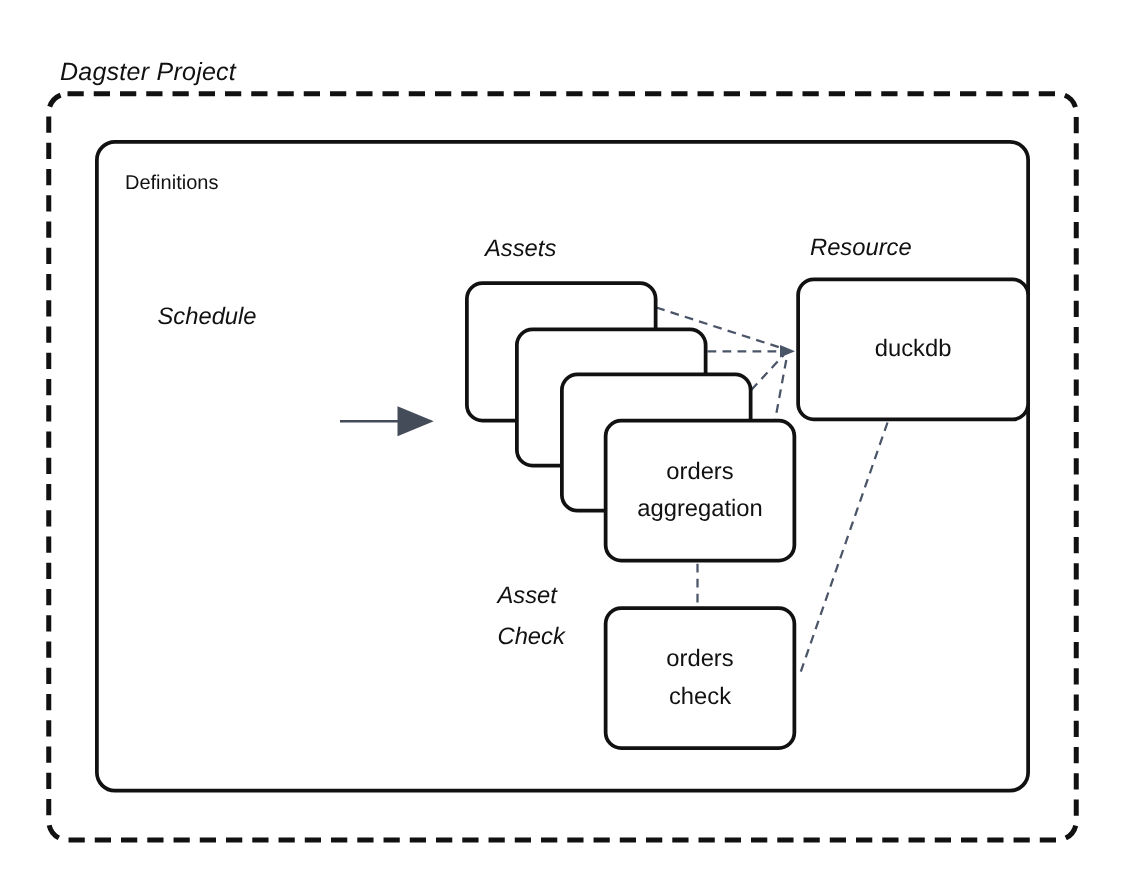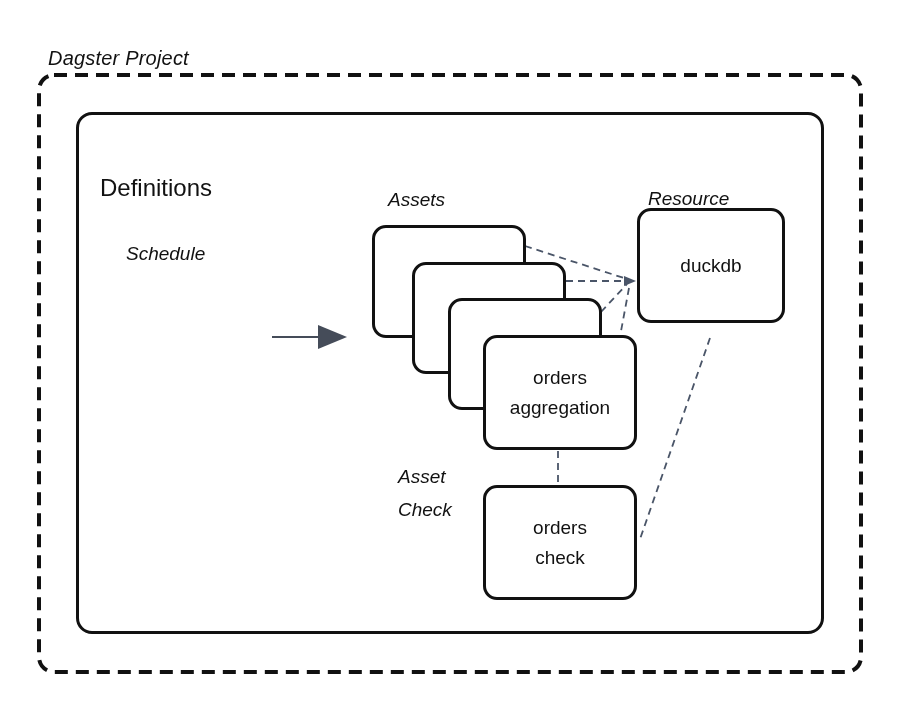--- a/index.html
+++ b/index.html
@@ -35,23 +35,22 @@
     width: 748px;
     height: 522px;
     border: 3px solid #111111;
     border-radius: 16px;
     box-sizing: border-box;
     background: transparent;
   }
   .definitions-label {
     left: 100px;
     top: 138px;
-    font-size: 24px;
+    font-size: 16px;
     white-space: nowrap;
-    margin-top: 36px;
   }
 
   .group-label {
     font-size: 19px;
     font-style: italic;
     font-weight: 500;
     white-space: nowrap;
   }
   .group-label.wrap {
     white-space: pre-line;
@@ -73,21 +72,21 @@
     z-index: 2;
   }
 
   .node-schedule { left: 115px; top: 280px; width: 155px; height: 113px; background: #a9a2f0; }
 
   .asset-ghost-1 { left: 372px; top: 225px; width: 154px; height: 113px; }
   .asset-ghost-2 { left: 412px; top: 262px; width: 154px; height: 112px; }
   .asset-ghost-3 { left: 448px; top: 298px; width: 154px; height: 112px; }
   .node-orders-aggregation { left: 483px; top: 335px; width: 154px; height: 115px; }
 
-  .node-duckdb { left: 637px; top: 208px; width: 148px; height: 115px; }
+  .node-duckdb { left: 637px; top: 222px; width: 187px; height: 115px; }
   .node-orders-check { left: 483px; top: 485px; width: 154px; height: 115px; }
 
   .label-schedule   { left: 126px; top: 243px; }
   .label-assets     { left: 388px; top: 189px; }
   .label-resource   { left: 648px; top: 188px; }
   .label-asset-check{ left: 398px; top: 460px; }
 
   svg.layer {
     position: absolute;
     left: 0;

